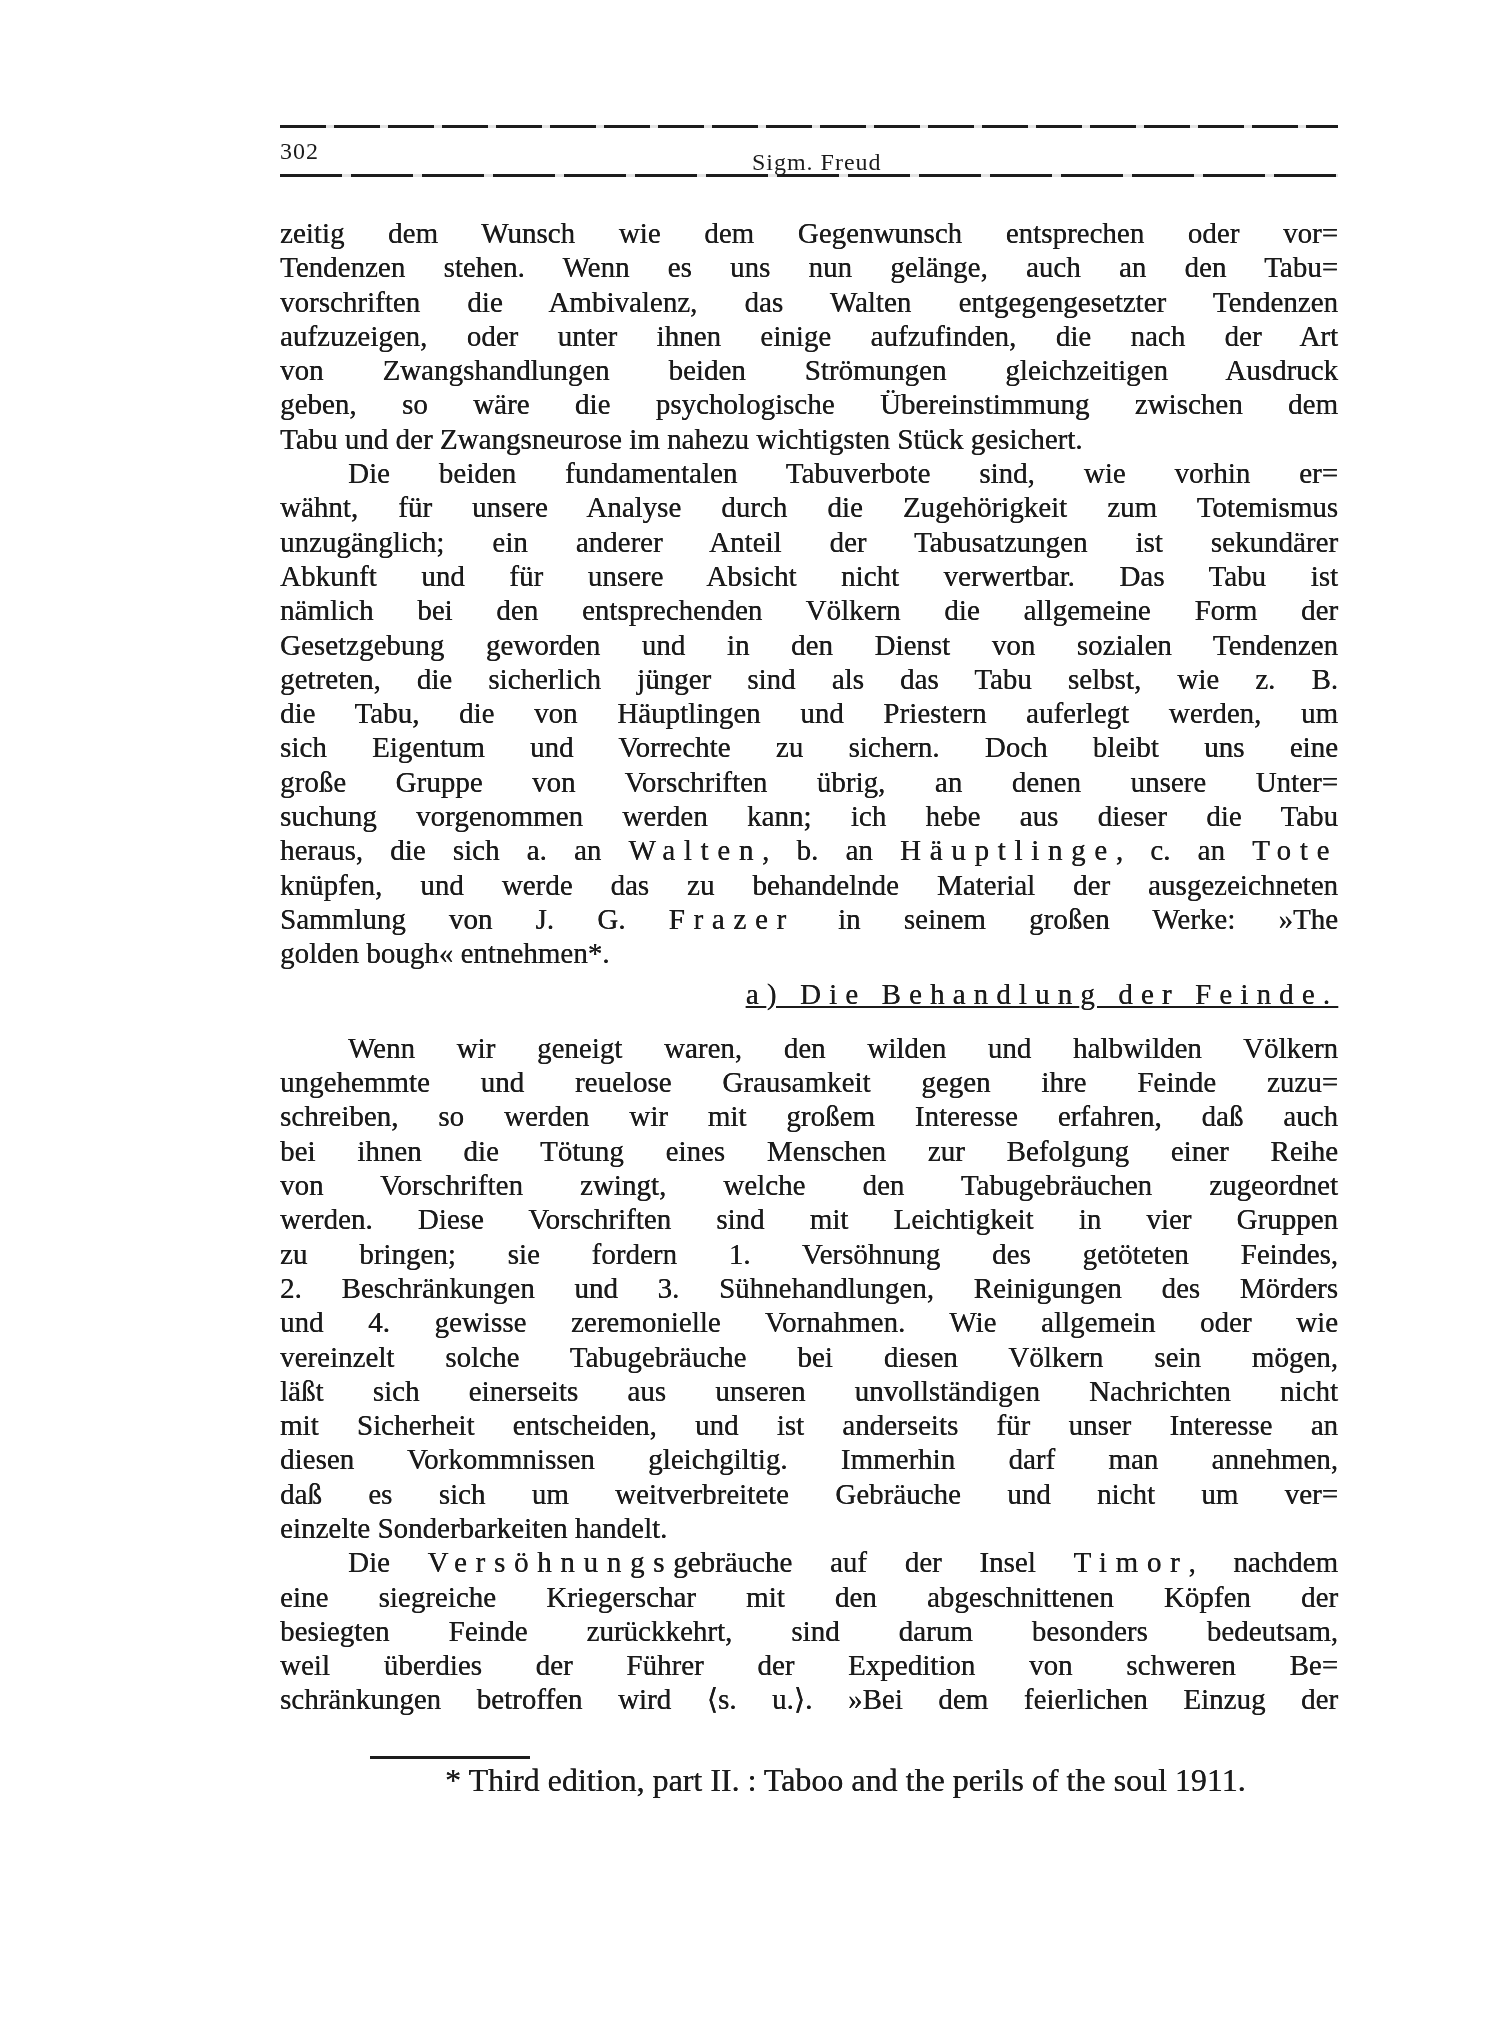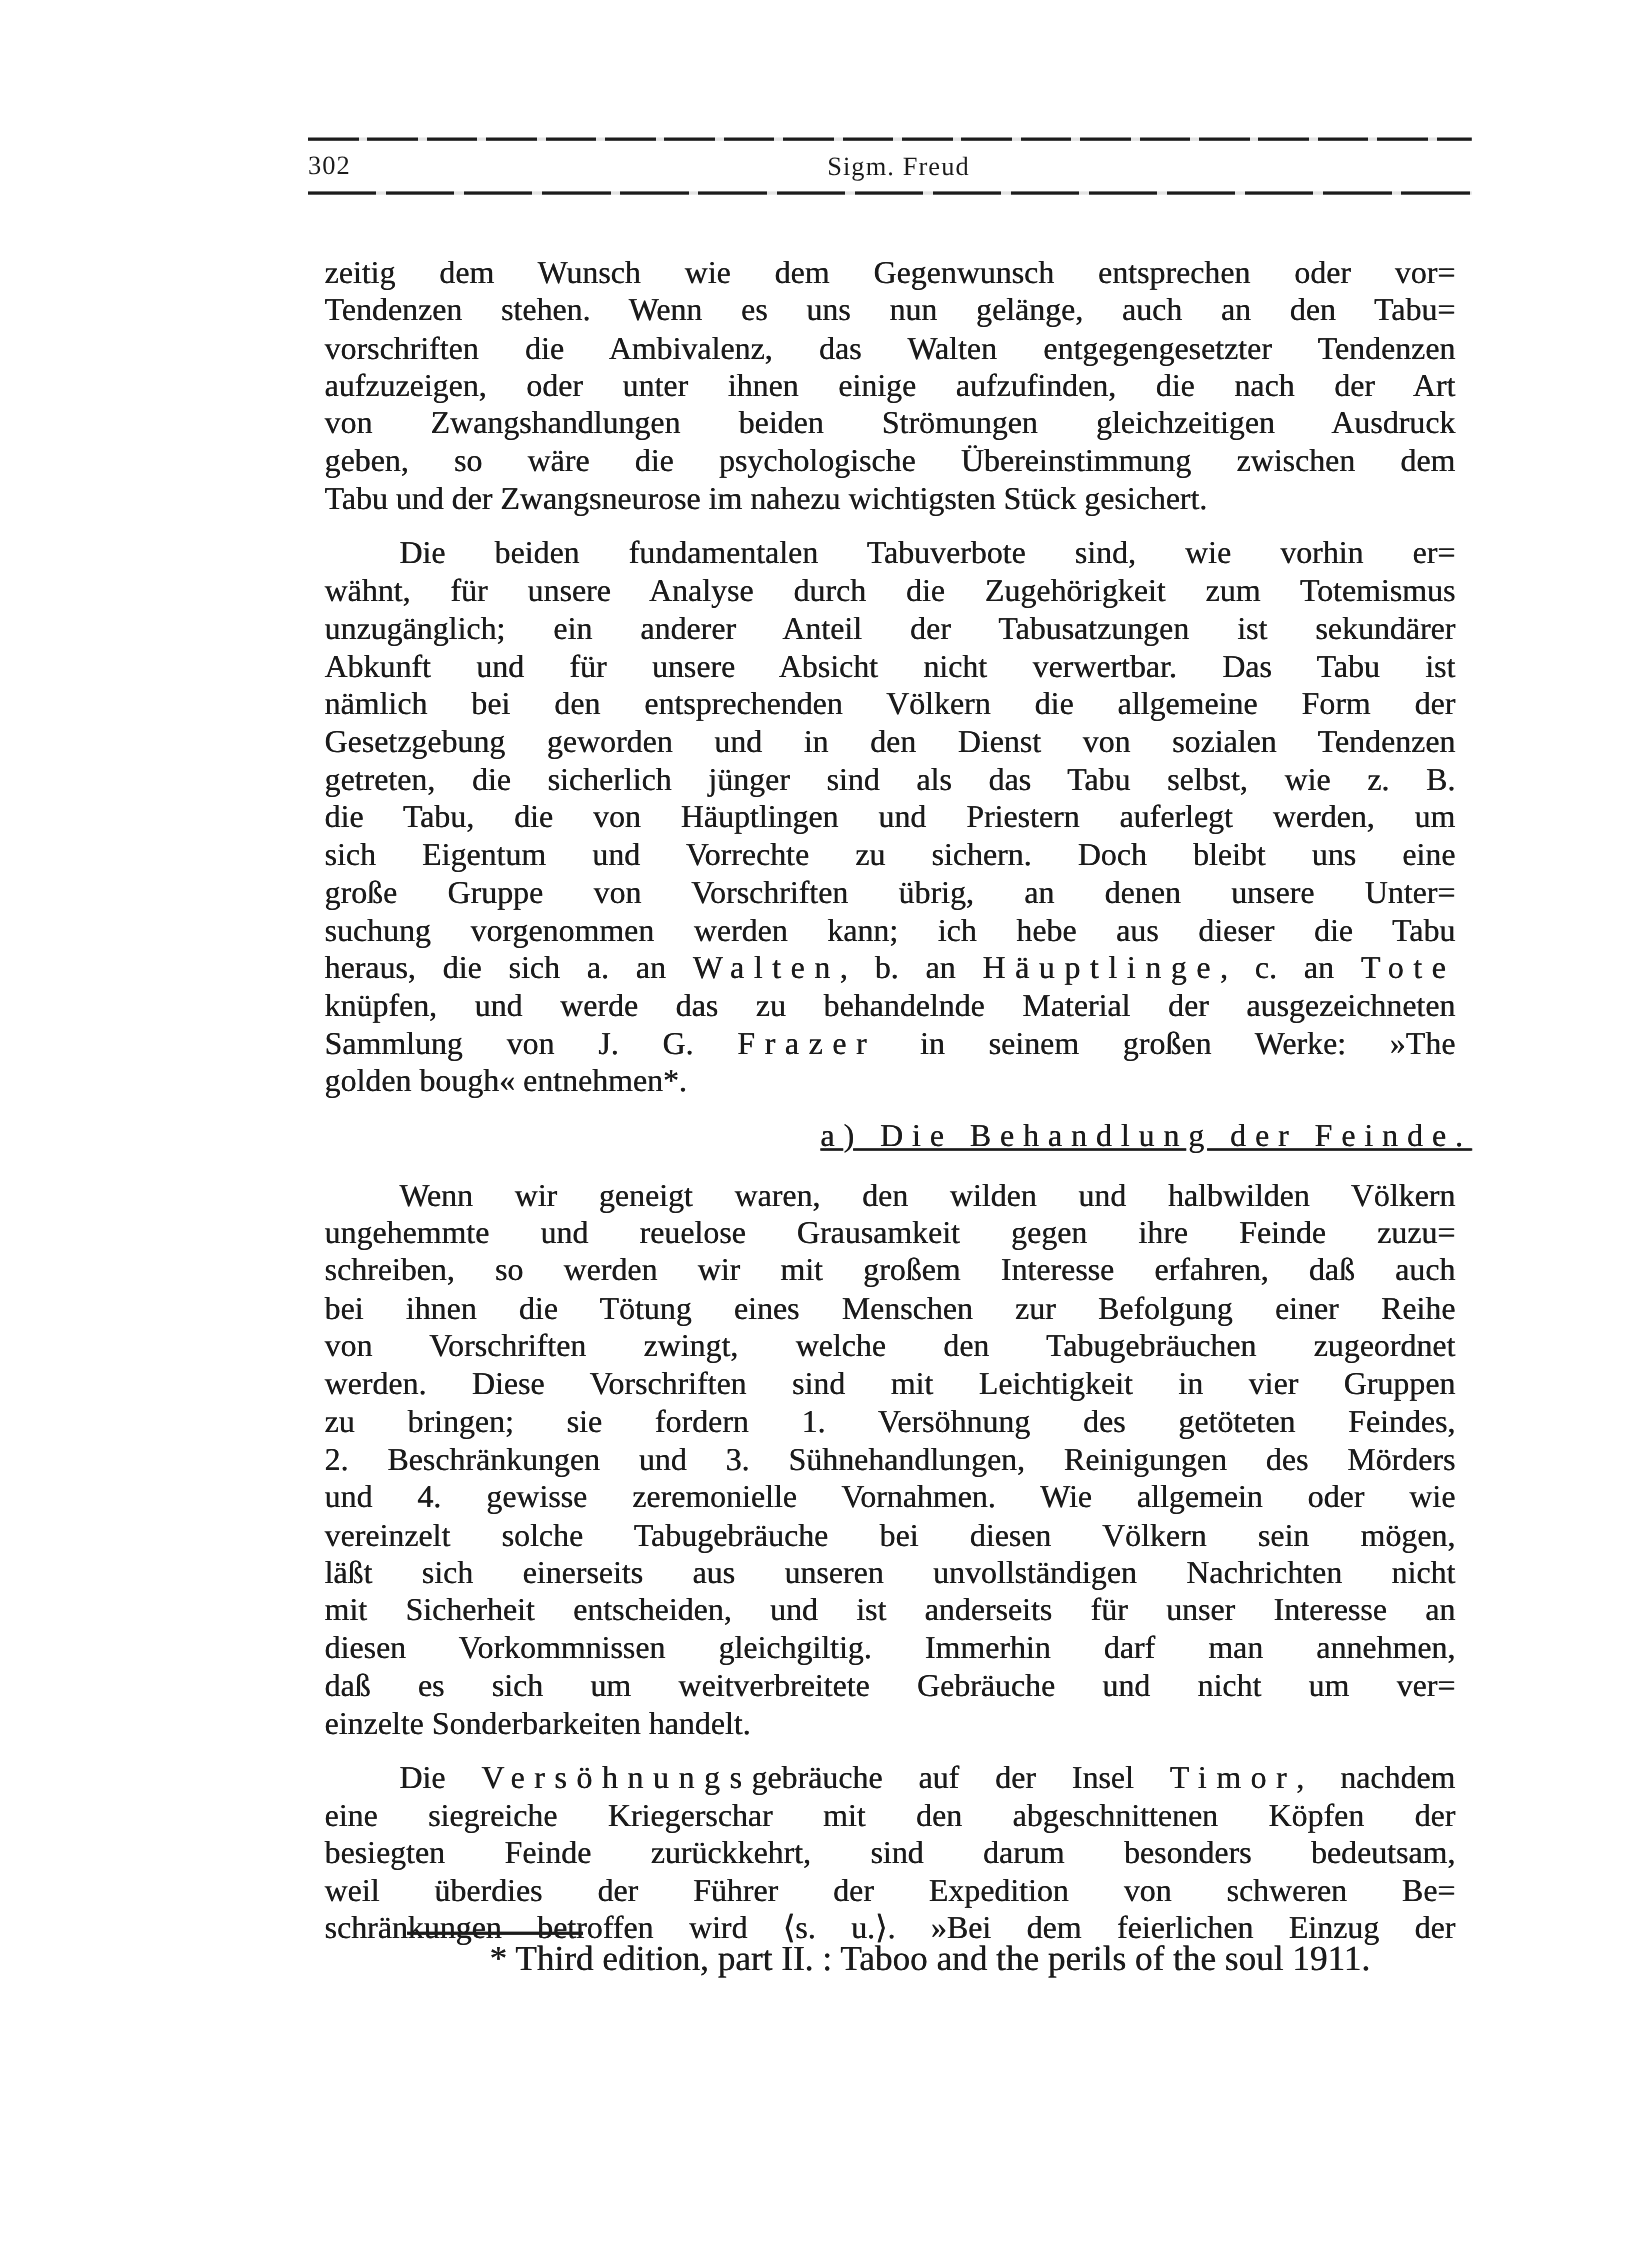--- a/index.html
+++ b/index.html
@@ -16,28 +16,28 @@
     position:absolute;left:280px;width:1058px;height:3px;
     background:repeating-linear-gradient(90deg,#1c1c1c 0 46px,rgba(28,28,28,.12) 46px 54px);
   }
   .rule-a{top:125px;}
   .rule-b{top:174px;background:repeating-linear-gradient(90deg,#1c1c1c 0 62px,rgba(28,28,28,.12) 62px 71px);}
   .header-row{
     position:absolute;top:131px;left:280px;width:1058px;height:40px;
     font-size:24px;line-height:40px;letter-spacing:1px;
   }
   .pagenum{position:absolute;left:0;top:0;}
-  .runhead{position:absolute;left:50%;top:1px;transform:translateX(-44%);}
+  .runhead{position:absolute;left:50%;top:11px;transform:translateX(-44%);}
   
   .body{
     position:absolute;top:216px;left:280px;width:1058px;
     font-size:29px;line-height:34.3px;
     text-shadow:0.3px 0 0 currentColor;
   }
-  .para{margin:15px;}
+  .para{margin:0;}
   .line{
     text-align:justify;
     text-align-last:justify;
     white-space:normal;
   }
   .line.no-j{text-align-last:left;}
   .para.indent > .line:first-child{text-indent:68px;}
   .sp{letter-spacing:0.3em;}
   .heading{
     margin:6px 0 20px 0;

